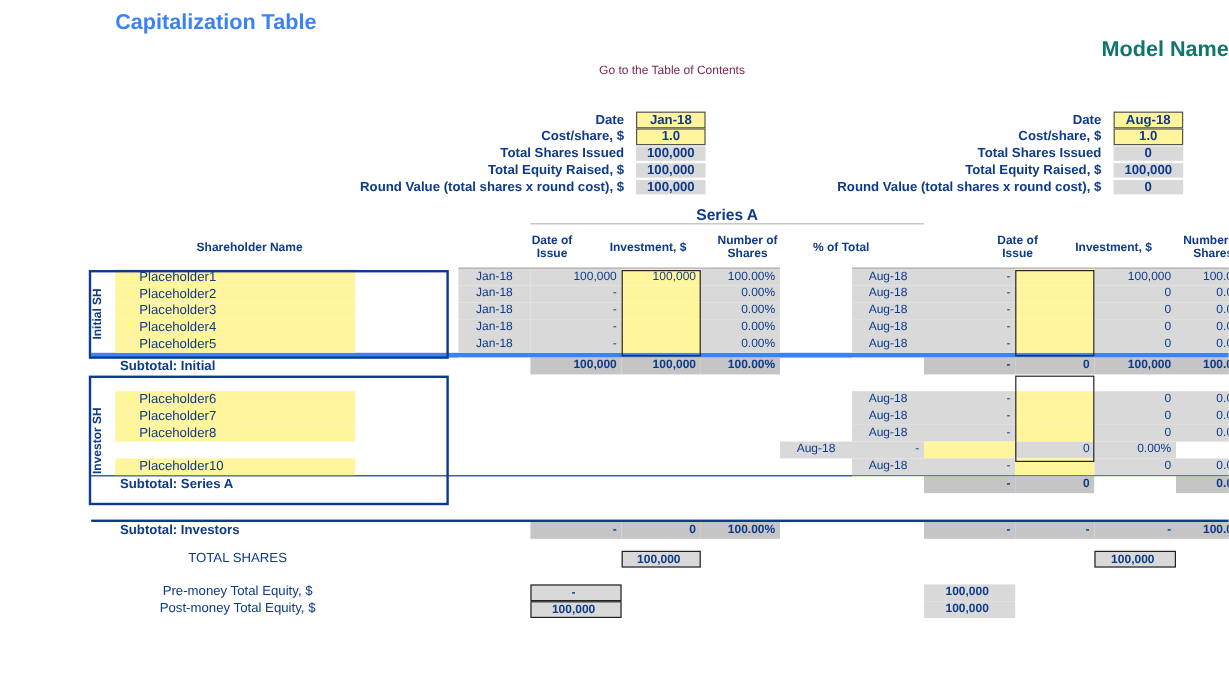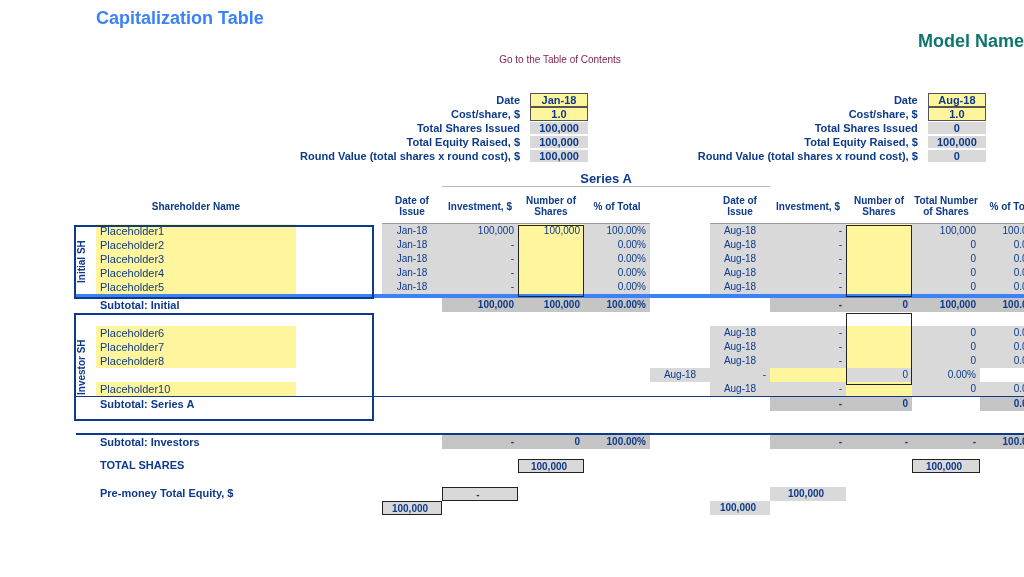--- a/index.html
+++ b/index.html
@@ -80,21 +80,21 @@
     writing-mode: vertical-rl;
     transform: rotate(180deg);
     font-size: 10px;
     font-weight: bold;
     color: #0d3a8a;
     text-align: center;
   }
   .sh-name {
     color: #0d3a8a;
     background: #fff59d;
-    padding-left: 4px;
+    padding-left: 20px;
     height: 14px;
     line-height: 14px;
   }
   .cell {
     height: 14px;
     line-height: 14px;
     text-align: right;
     padding-right: 4px;
     background: #d9d9d9;
     color: #0d3a8a;
@@ -120,23 +120,24 @@
     font-size:10px;
   }
   .subtotal-cell.white { background:#ffffff; }
   .grid {
     display: grid;
     grid-template-columns: 20px 200px 76px 10px 60px 76px 66px 66px 60px 60px 76px 66px 68px 66px;
     gap: 0;
   }
   .box-border { border: 1.5px solid #222; box-sizing: border-box; }
   .total-label {
-    font-weight: bold;
+    font-weight: normal;
     color: #0d3a8a;
     padding-left:4px;
+    text-align:center;
   }
   .hr-row { border-top:1px solid #999; height:0; }
   .sh-group-box {
     border: 2px solid #0d3a8a;
     position: absolute;
     box-sizing: border-box;
   }
 </style>
 </head>
 <body>
@@ -199,21 +200,21 @@
 
     <div class="grid">
       <div></div>
         <div></div>
         <div></div>
         <div></div>
       <div></div>
       <div class="section-head" style="grid-column: span 5; border-bottom:1px solid #bbb;">Series A</div>
     </div>
 
-    <div class="grid" style="margin-top:2px; height:34px; align-items:center;">
+    <div class="grid" style="margin-top:2px; height:34px; align-items:center;gap:12px;">
       <div></div>
       <div class="col-head" style="text-align:center">Shareholder Name</div>
       <div></div>
         <div></div>
       <div class="col-head">Date of Issue</div>
       <div class="col-head">Investment, $</div>
       <div class="col-head">Number of Shares</div>
       <div class="col-head">% of Total</div>
       <div></div>
       <div class="col-head">Date of Issue</div>
@@ -479,20 +480,21 @@
         <div></div>
         <div></div>
         <div></div>
       <div class="cell" style="text-align:center;font-weight:bold">100,000</div>
       <div></div>
         <div></div>
         <div></div>
     </div>
     <div class="grid">
       <div></div>
+      <div class="total-label">Post-money Total Equity, $</div>
       <div></div>
         <div></div>
       <div></div>
       <div class="cell box-border" style="text-align:center;font-weight:bold">100,000</div>
       <div></div>
         <div></div>
         <div></div>
         <div></div>
       <div class="cell" style="text-align:center;font-weight:bold">100,000</div>
       <div></div>

